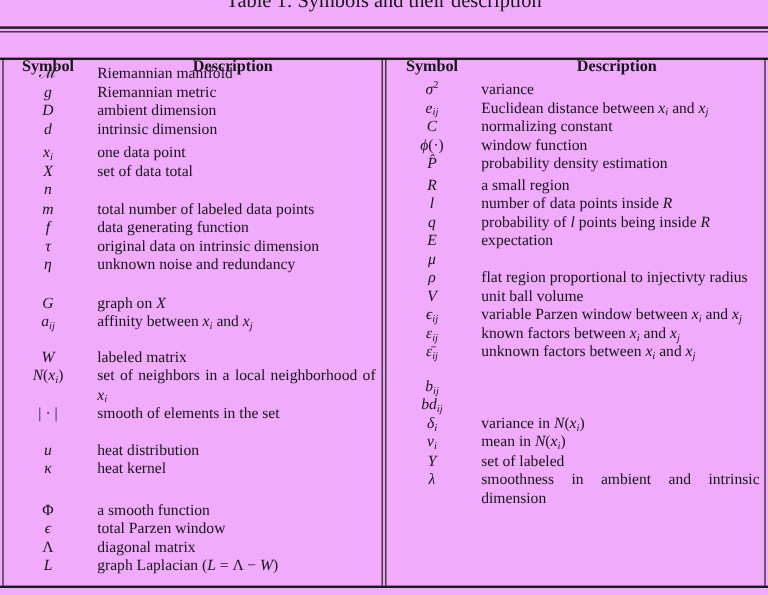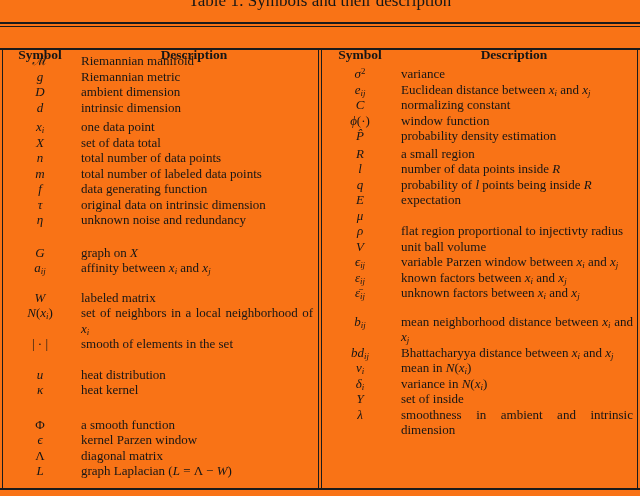--- a/index.html
+++ b/index.html
@@ -1,19 +1,19 @@
 <!DOCTYPE html>
 <html><head>
 <meta charset="utf-8">
 <style>
   html,body{margin:0;padding:0;background:#fff;}
   .page{
     position:relative;
     width:640px;height:496px;
-    background:#f97316;
+    background:#f0abfc;
     overflow:hidden;
     font-family:"Liberation Serif","DejaVu Serif",serif;
     color:#161616;
   }
   .title{
     position:absolute;top:-9px;left:0;width:100%;
     text-align:center;font-size:17px;line-height:20px;white-space:nowrap;
   }
   .hline{position:absolute;left:0;width:640px;background:#1b1b1b;}
   .vline{position:absolute;top:50px;height:438px;width:1.3px;background:#1b1b1b;}
@@ -72,21 +72,20 @@
       <div class="trow">
         <div class="sym"><i>x<sub>i</sub></i></div>
         <div class="desc">one data point</div>
       </div>
       <div class="trow">
         <div class="sym"><i>X</i></div>
         <div class="desc">set of data total</div>
       </div>
       <div class="trow">
         <div class="sym"><i>n</i></div>
-        <div class="desc">total number of data points</div>
       </div>
       <div class="trow">
         <div class="sym"><i>m</i></div>
         <div class="desc">total number of labeled data points</div>
       </div>
       <div class="trow">
         <div class="sym"><i>f</i></div>
         <div class="desc">data generating function</div>
       </div>
       <div class="trow">
@@ -128,21 +127,21 @@
         <div class="sym"><i>κ</i></div>
         <div class="desc">heat kernel</div>
       </div>
       <div class="spacer" style="height: 19px;"></div>
       <div class="trow">
         <div class="sym">Φ</div>
         <div class="desc">a smooth function</div>
       </div>
       <div class="trow">
         <div class="sym"><i>ϵ</i></div>
-        <div class="desc">kernel Parzen window</div>
+        <div class="desc">total Parzen window</div>
       </div>
       <div class="trow">
         <div class="sym">Λ</div>
         <div class="desc">diagonal matrix</div>
       </div>
       <div class="trow">
         <div class="sym"><i>L</i></div>
         <div class="desc">graph Laplacian (<i>L</i> = Λ − <i>W</i>)</div>
       </div>
     </div>
@@ -203,37 +202,35 @@
         <div class="sym"><i>ε<sub>ij</sub></i></div>
         <div class="desc">known factors between <i>x<sub>i</sub></i> and <i>x<sub>j</sub></i></div>
       </div>
       <div class="trow">
         <div class="sym"><i>ε̄<sub>ij</sub></i></div>
         <div class="desc">unknown factors between <i>x<sub>i</sub></i> and <i>x<sub>j</sub></i></div>
       </div>
       <div class="spacer" style="height: 13px;"></div>
       <div class="trow">
         <div class="sym"><i>b<sub>ij</sub></i></div>
-        <div class="desc">mean neighborhood distance between <i>x<sub>i</sub></i> and <i>x<sub>j</sub></i></div>
       </div>
       <div class="trow">
         <div class="sym"><i>bd<sub>ij</sub></i></div>
-        <div class="desc">Bhattacharyya distance between <i>x<sub>i</sub></i> and <i>x<sub>j</sub></i></div>
+      </div>
+      <div class="trow">
+        <div class="sym"><i>δ<sub>i</sub></i></div>
+        <div class="desc">variance in <i>N</i>(<i>x<sub>i</sub></i>)</div>
       </div>
       <div class="trow">
         <div class="sym"><i>ν<sub>i</sub></i></div>
         <div class="desc">mean in <i>N</i>(<i>x<sub>i</sub></i>)</div>
       </div>
       <div class="trow">
-        <div class="sym"><i>δ<sub>i</sub></i></div>
-        <div class="desc">variance in <i>N</i>(<i>x<sub>i</sub></i>)</div>
-      </div>
-      <div class="trow">
         <div class="sym"><i>Y</i></div>
-        <div class="desc">set of inside</div>
+        <div class="desc">set of labeled</div>
       </div>
       <div class="trow">
         <div class="sym"><i>λ</i></div>
         <div class="desc">smoothness in ambient and intrinsic dimension</div>
       </div>
     </div>
 
 </div>
 
 </body></html>

